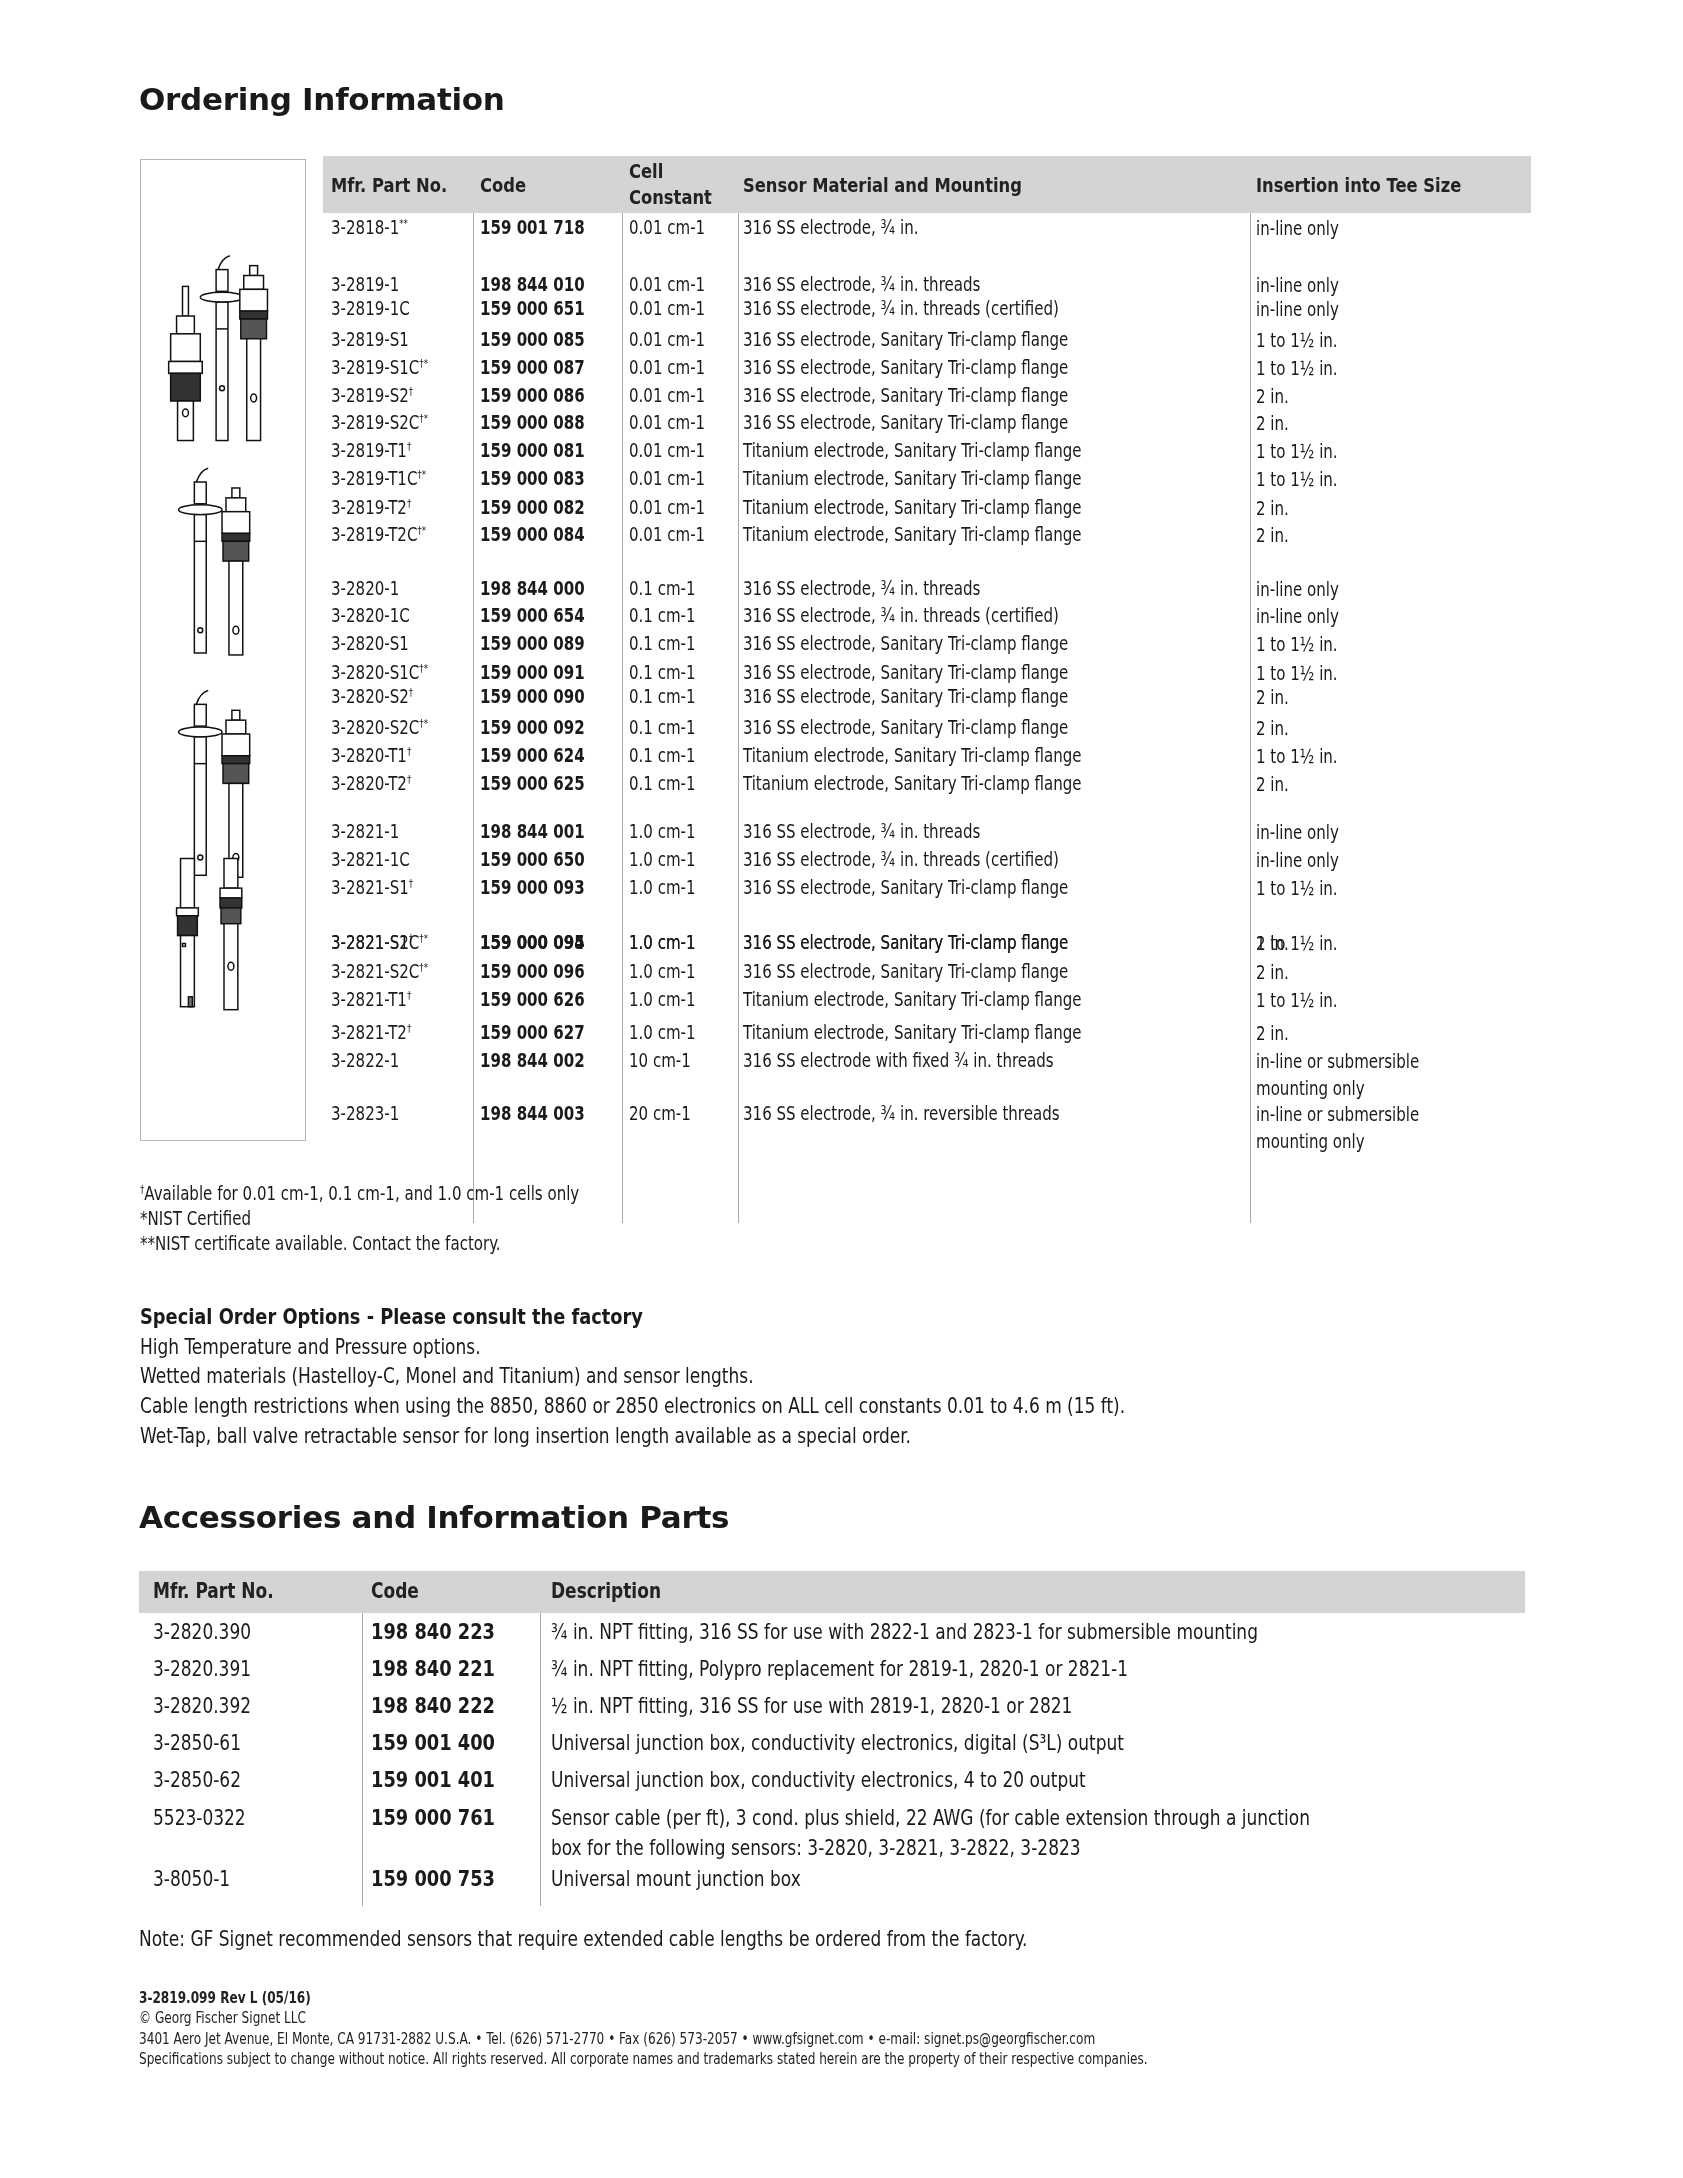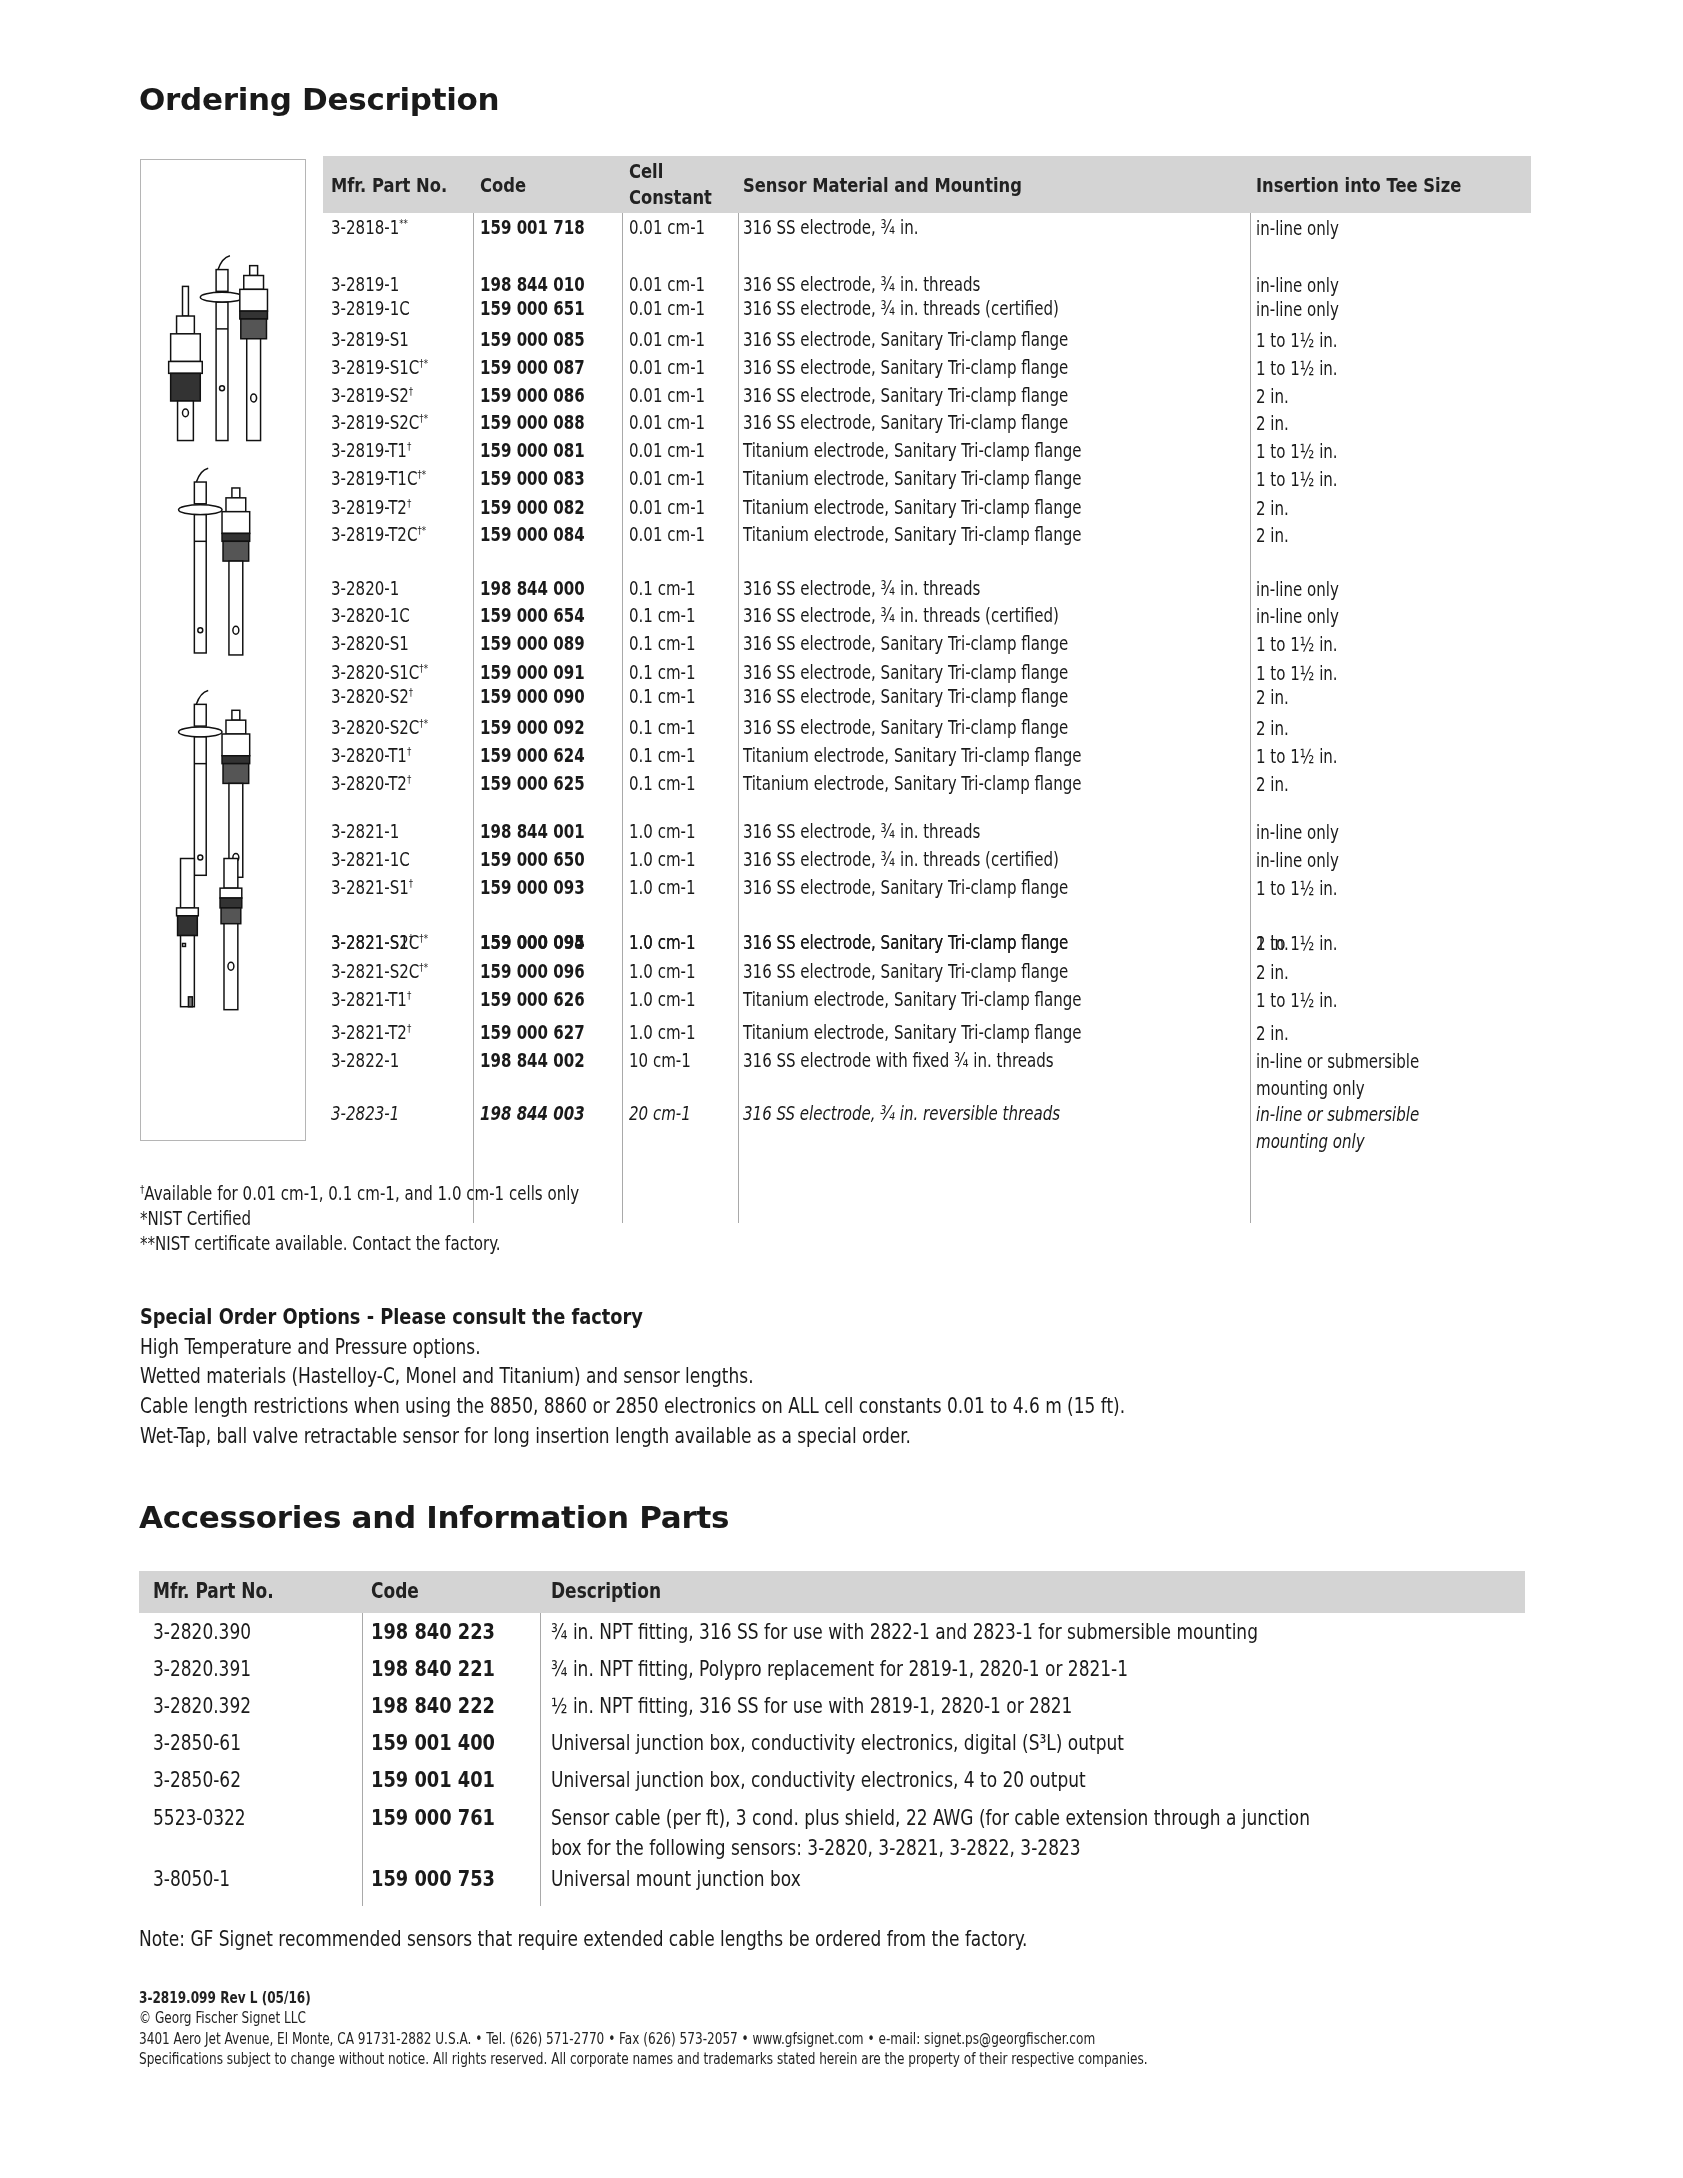--- a/index.html
+++ b/index.html
@@ -41,21 +41,21 @@
   .a-desc { left: 412px; }
   .a-desc2 { left: 412px; }
 
   .note { position: absolute; left: 139px; top: 1927px; font-size: 21px; white-space: nowrap; transform: scaleX(0.9); transform-origin: left top; }
   .ftr { position: absolute; left: 139px; font-size: 16px; white-space: nowrap; transform: scaleX(0.84); transform-origin: left top; color: #222; }
   .ftr.bold { font-weight: bold; }
 </style>
 </head>
 <body>
 
-<h1 class="section-title" style="top:81px;">Ordering Description</h1>
+<h1 class="section-title" style="top:81px;">Ordering Information</h1>
 
 <div id="img-box">
   <svg width="166" height="982" viewBox="0 0 168 992" fill="none" stroke="#111" stroke-width="1.5">
 
     <g>
       <rect x="42" y="127" width="6" height="30" fill="#fff"></rect>
       <rect x="36" y="157" width="18" height="18" fill="#fff"></rect>
       <rect x="30" y="175" width="30" height="28" fill="#fff"></rect>
       <rect x="28" y="203" width="34" height="12" fill="#fff"></rect>
       <rect x="30" y="215" width="30" height="28" fill="#333"></rect>
@@ -338,21 +338,21 @@
         <span class="c-sensor"><span style="position: static; transform: none;">Titanium electrode, Sanitary Tri-clamp flange</span></span>
         <span class="c-ins"><span style="position: static; transform: none;">2 in.</span></span>
       </div>
       <div class="orow" style="top: 892px;">
         <span class="c-part"><span style="position: static; transform: none;">3-2822-1</span></span>
         <span class="c-code"><span style="position: static; transform: none;">198 844 002</span></span>
         <span class="c-cell"><span style="position: static; transform: none;">10 cm-1</span></span>
         <span class="c-sensor"><span style="position: static; transform: none;">316 SS electrode with fixed ¾ in. threads</span></span>
         <span class="c-ins"><span style="position: static; transform: none;">in-line or submersible</span><br><span style="position: static; transform: none;">mounting only</span></span>
       </div>
-      <div class="orow" style="top: 945px; font-style: italic;">
+      <div class="orow" style="top: 945px;">
         <span class="c-part"><span style="position: static; transform: none;">3-2823-1</span></span>
         <span class="c-code"><span style="position: static; transform: none;">198 844 003</span></span>
         <span class="c-cell"><span style="position: static; transform: none;">20 cm-1</span></span>
         <span class="c-sensor"><span style="position: static; transform: none;">316 SS electrode, ¾ in. reversible threads</span></span>
         <span class="c-ins"><span style="position: static; transform: none;">in-line or submersible</span><br><span style="position: static; transform: none;">mounting only</span></span>
       </div>
     </div>
 </div>
 
 <div class="foot" style="top:1182px;"><sup>†</sup><span>Available for 0.01 cm-1, 0.1 cm-1, and 1.0 cm-1 cells only</span></div>

